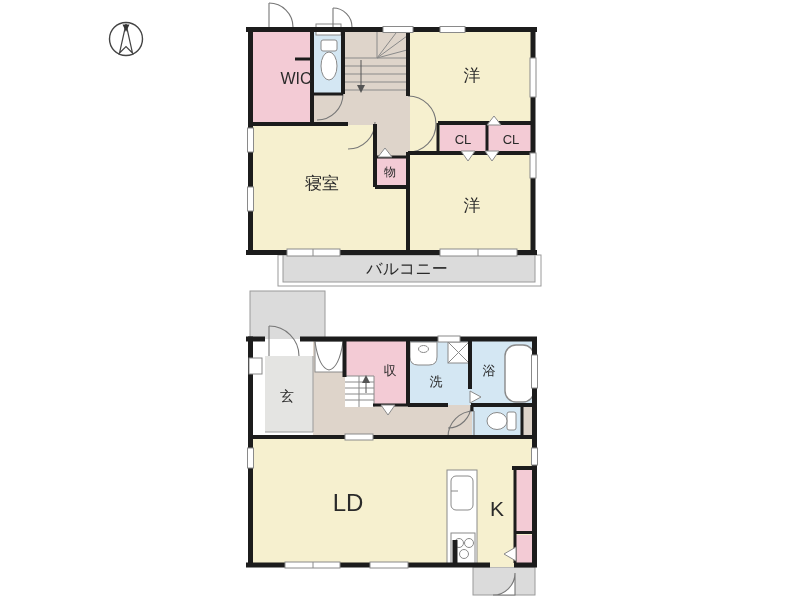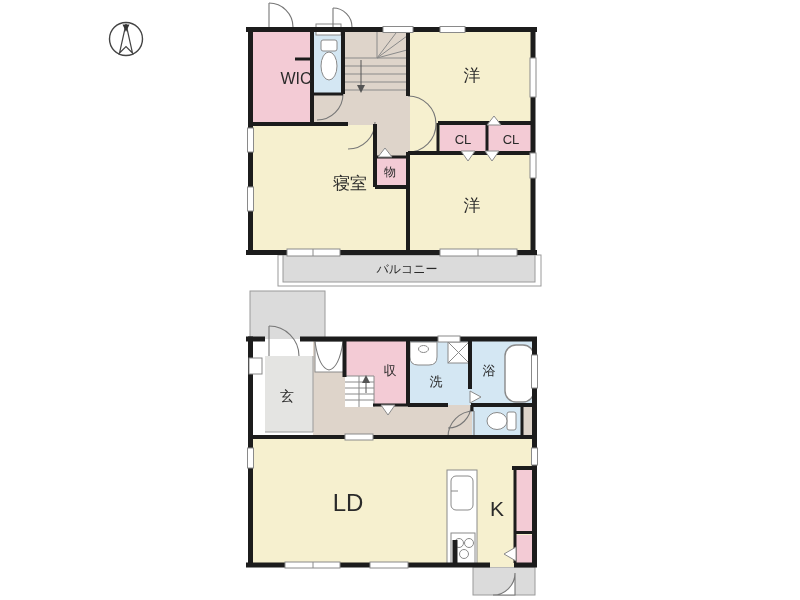--- a/index.html
+++ b/index.html
@@ -224,24 +224,24 @@
     <polygon points="381,405 395,405 388,415"></polygon>
     <polygon points="470,391 470,403 481,397"></polygon>
     <polygon points="516,547 516,561 504,554"></polygon>
   </g>
 </svg>
 
   <div class="lbl" style="left:281px;top:79px;font-size:16px;margin-left:15px;">WIC</div>
   <div class="lbl" style="left:472px;top:75px;font-size:17px;">洋</div>
   <div class="lbl" style="left:463px;top:139px;font-size:13px;">CL</div>
   <div class="lbl" style="left:511px;top:139px;font-size:13px;">CL</div>
-  <div class="lbl" style="left:322px;top:183px;font-size:17px;margin-left:28px;">寝室</div>
+  <div class="lbl" style="left:322px;top:183px;font-size:17px;">寝室</div>
   <div class="lbl" style="left:390px;top:172px;font-size:12px;">物</div>
   <div class="lbl" style="left:472px;top:205px;font-size:17px;">洋</div>
-  <div class="lbl" style="left:407px;top:269px;font-size:12px;">バルコニー</div>
+  <div class="lbl" style="left:407px;top:269px;font-size:16px;">バルコニー</div>
 
   <div class="lbl" style="left:287px;top:396px;font-size:14px;">玄</div>
   <div class="lbl" style="left:390px;top:370px;font-size:13px;">収</div>
   <div class="lbl" style="left:436px;top:381px;font-size:13px;">洗</div>
   <div class="lbl" style="left:489px;top:370px;font-size:13px;">浴</div>
   <div class="lbl" style="left:348px;top:503px;font-size:24px;">LD</div>
   <div class="lbl" style="left:497px;top:508px;font-size:21px;">K</div>
 </div>
 
 </body></html>

